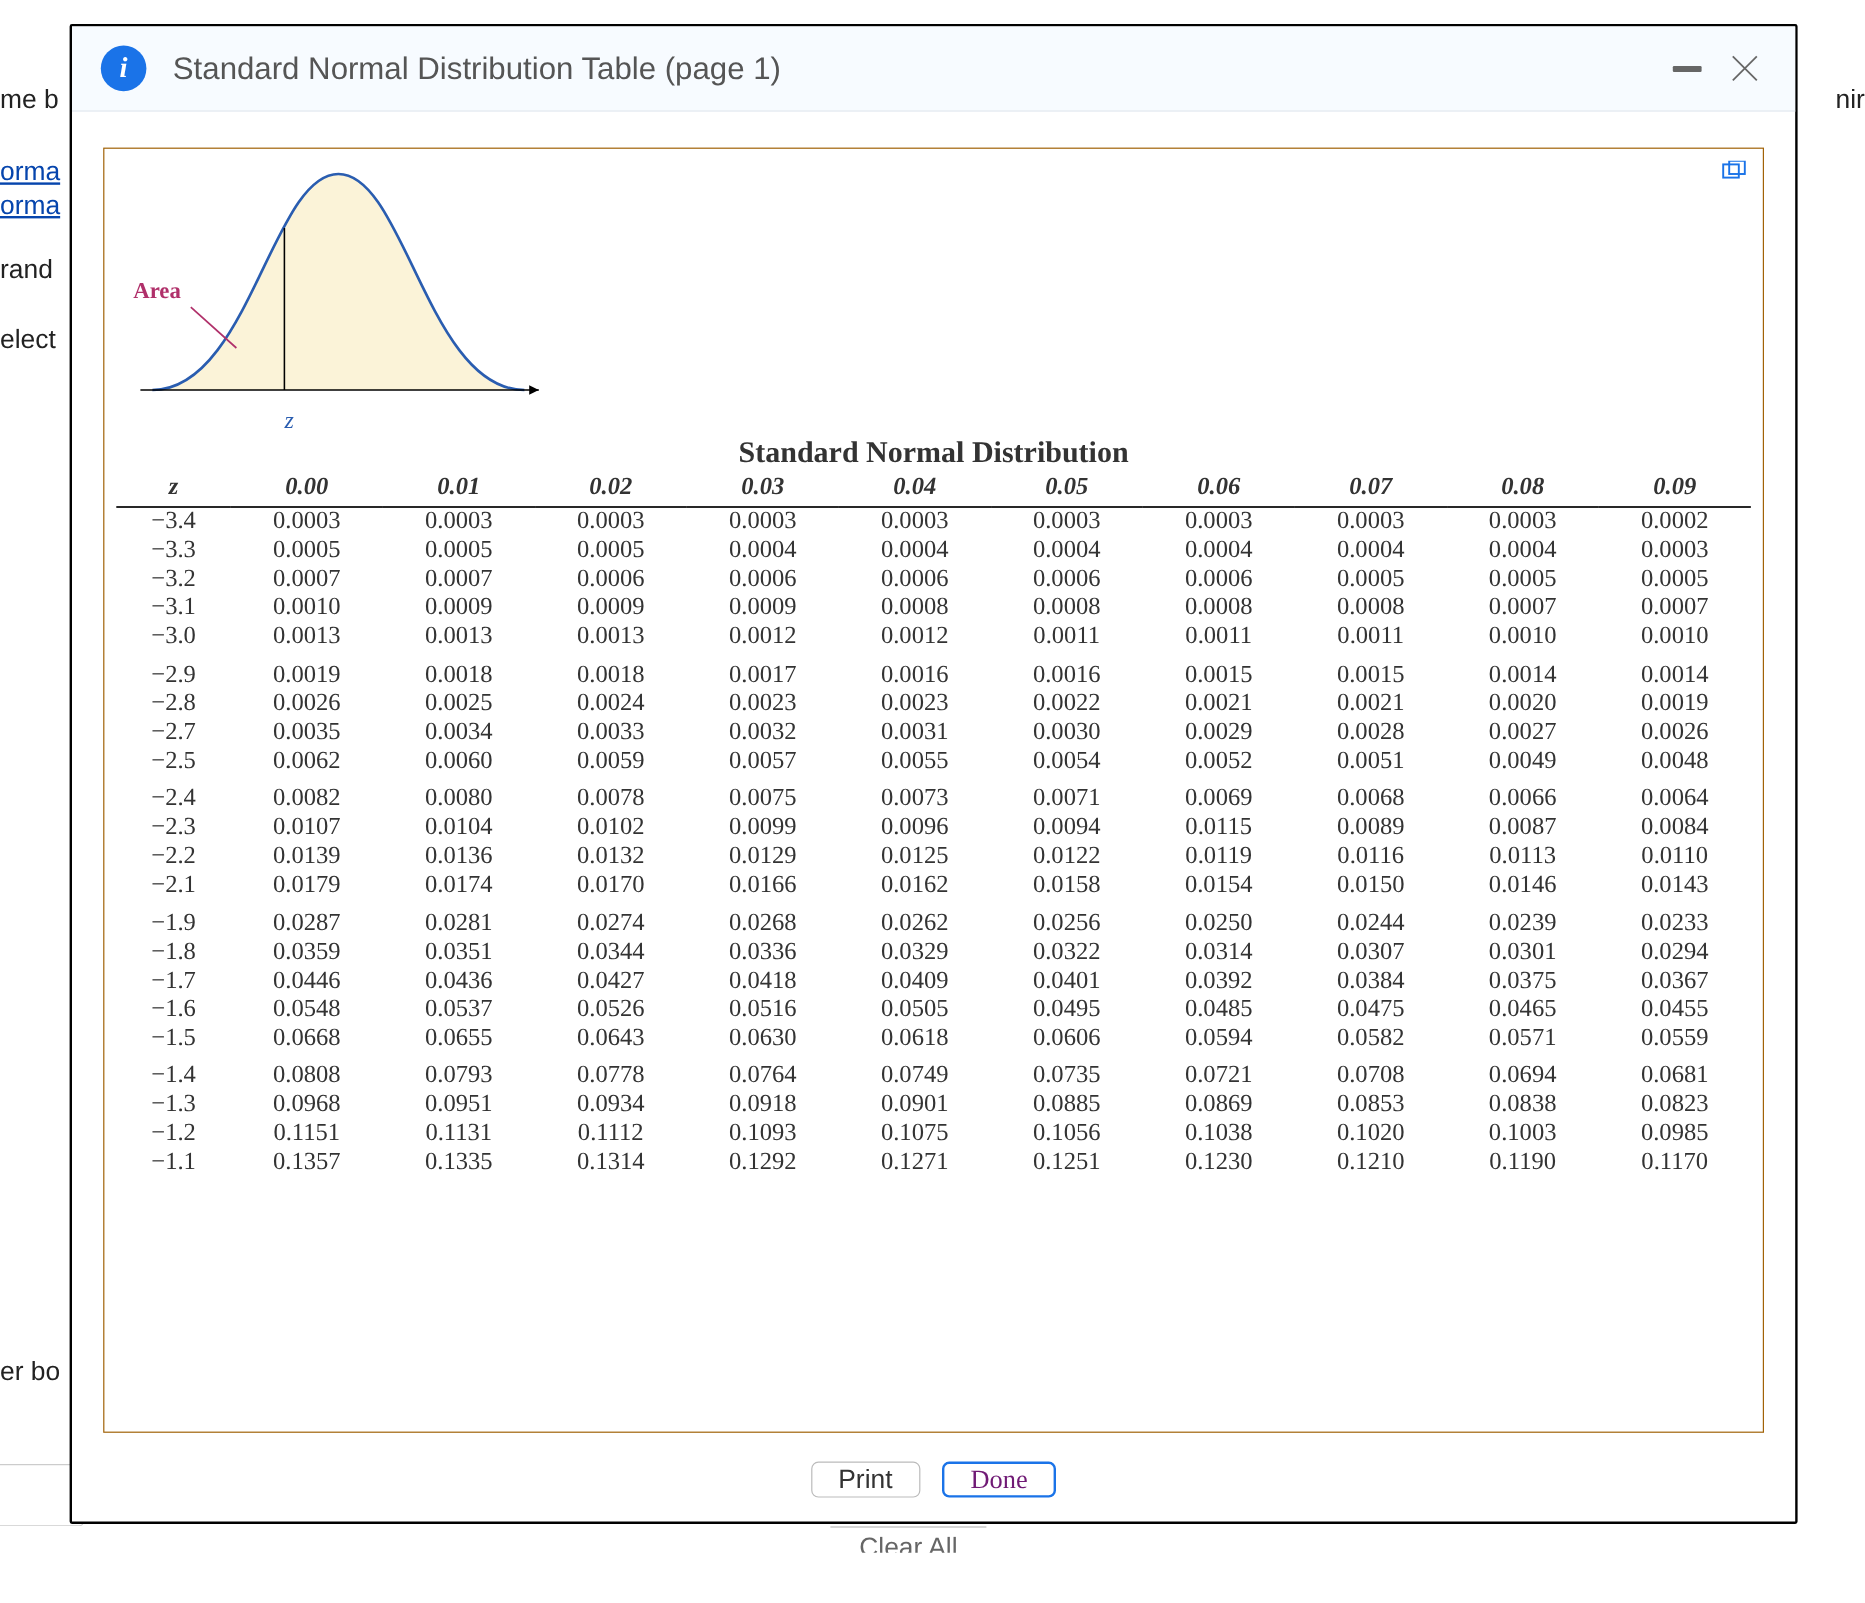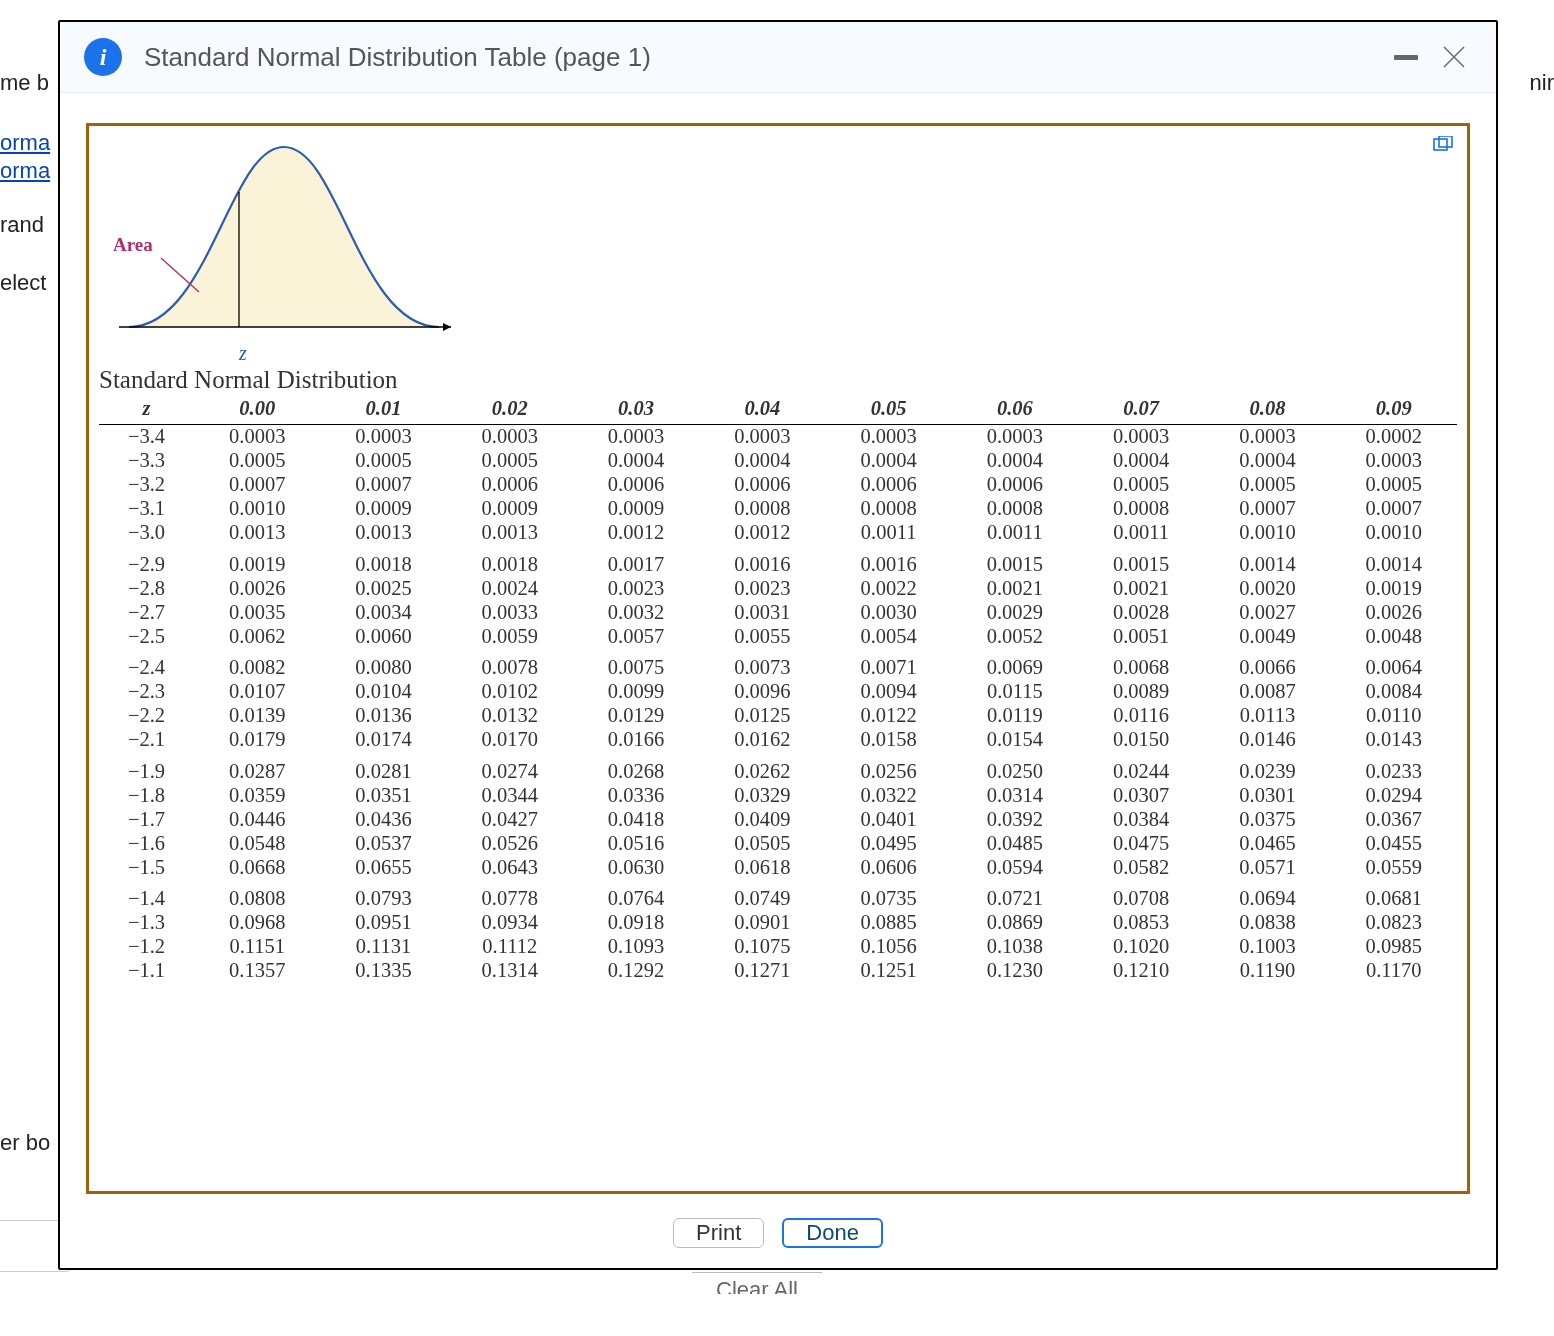--- a/index.html
+++ b/index.html
@@ -77,21 +77,21 @@
   .header-btn svg { stroke: #666; }
   .minimize-bar {
     width: 24px; height: 5px; background: #666; border-radius: 1px;
   }
   .dialog-body {
     flex: 1 1 auto;
     padding: 30px 26px 10px;
     overflow: hidden;
   }
   .content-frame {
-    border: 3px solid #a16207;
+    border: 1px solid #a16207;
     height: 100%;
     padding: 6px 10px 14px;
     position: relative;
   }
   .expand-icon {
     position: absolute;
     top: 10px; right: 14px;
     color: #1a73e8;
     cursor: pointer;
   }
@@ -114,22 +114,23 @@
   .z-label {
     position: absolute;
     left: 140px;
     top: 210px;
     font-family: "Times New Roman", serif;
     font-style: italic;
     font-size: 20px;
     color: #2a5db0;
   }
   .tbl-title {
+    text-align: center;
     font-family: "Times New Roman", serif;
-    font-weight: normal;
+    font-weight: bold;
     font-size: 25px;
     margin: 4px 0 2px;
   }
   table.z {
     border-collapse: collapse;
     width: 100%;
     font-family: "Times New Roman", serif;
     font-size: 20.5px;
     table-layout: fixed;
   }
@@ -166,21 +167,22 @@
     border-radius: 6px;
     cursor: pointer;
     background: #fff;
   }
   .btn-secondary {
     border: 1px solid #bbb;
     color: #333;
   }
   .btn-primary {
     border: 2.5px solid #1a73e8;
-    color: #0c4a6e;
+    color: #701a75;
+    font-family: Liberation Serif, serif;
   }
   .clear-frag {
     position: absolute;
     left: 692px;
     top: 1272px;
     font-size: 22px;
     color: #666;
     border-top: 1px solid #bbb;
     padding-top: 4px;
     width: 130px;

